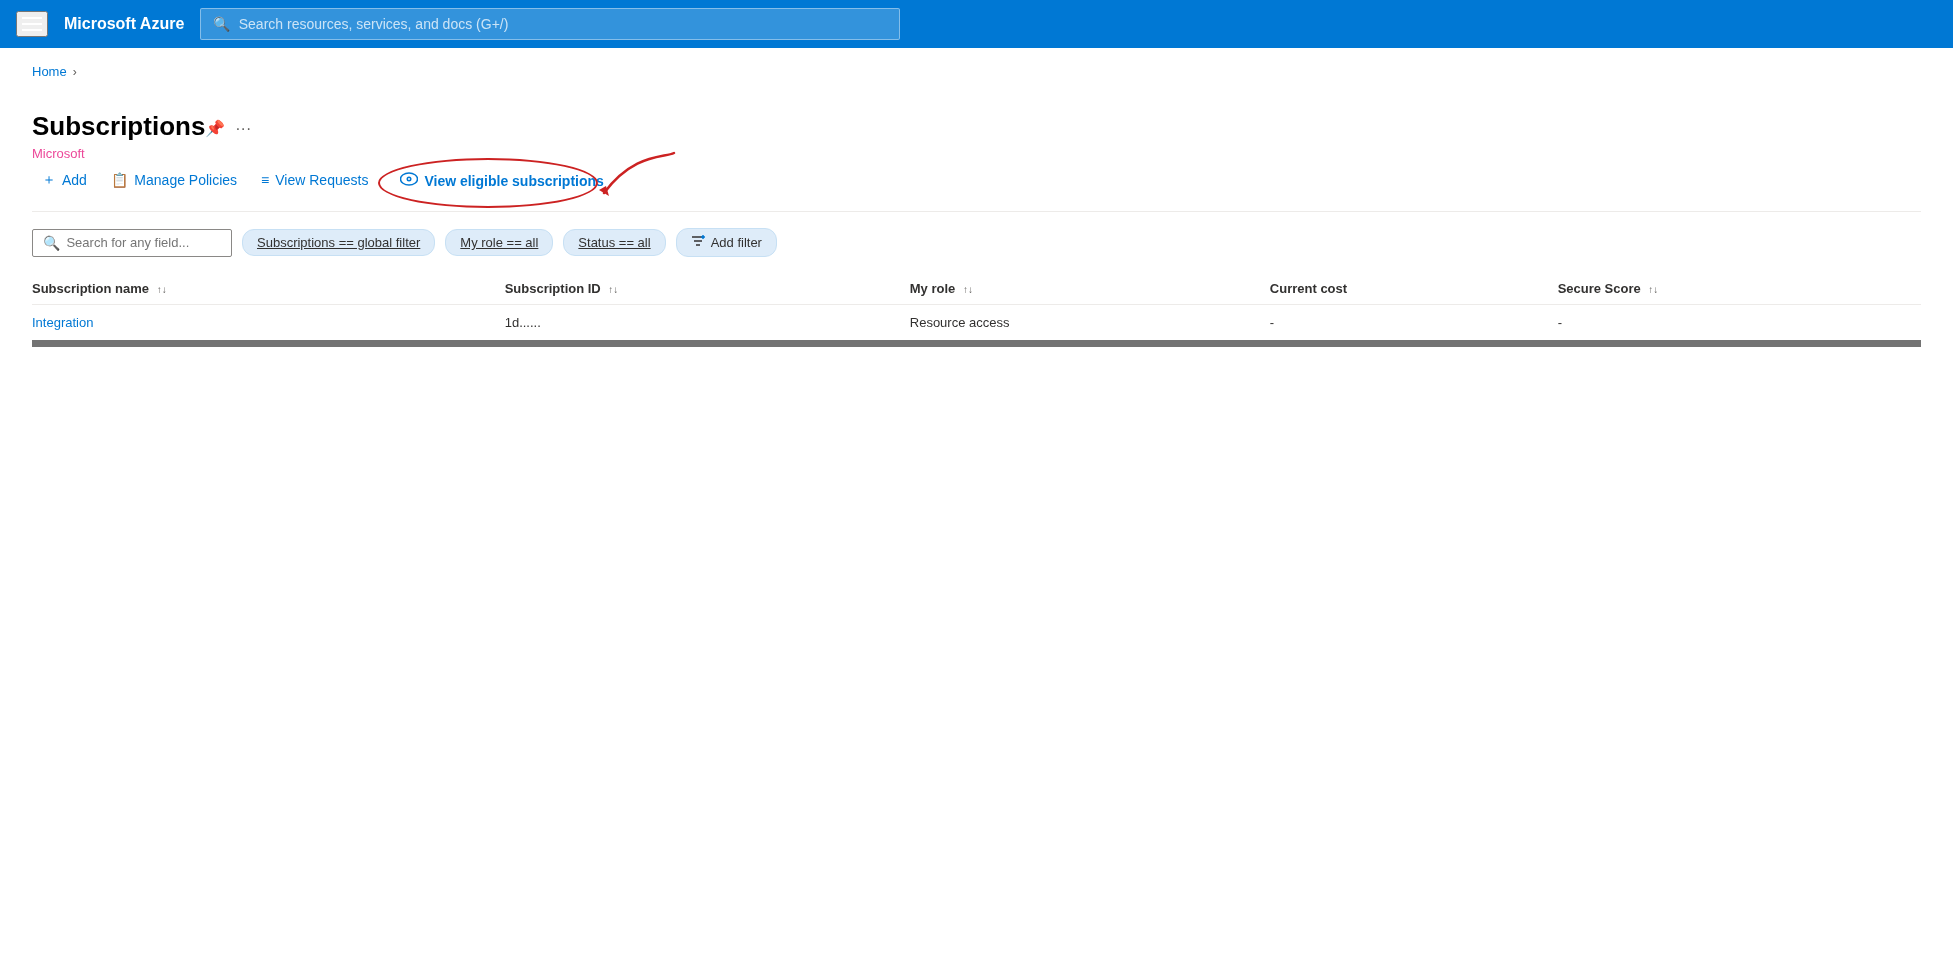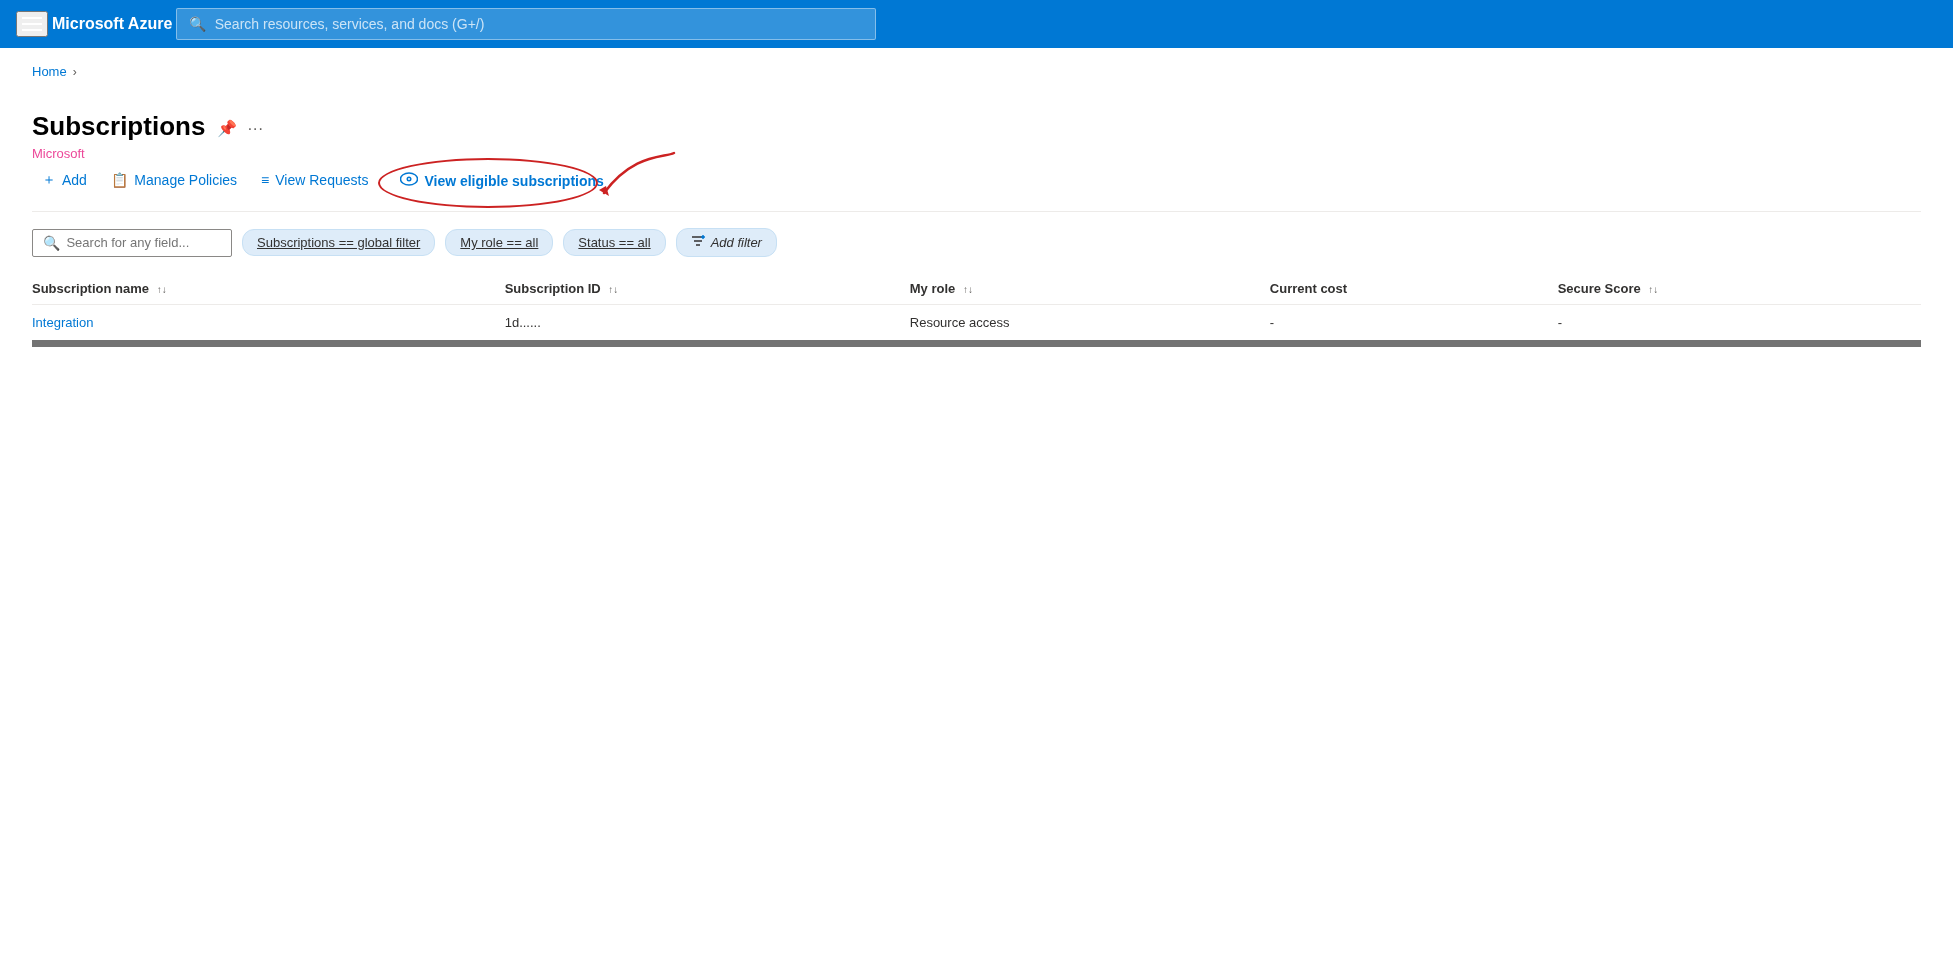--- a/index.html
+++ b/index.html
@@ -5,21 +5,21 @@
     * { box-sizing: border-box; margin: 0; padding: 0; }
     body { font-family: 'Segoe UI', Arial, sans-serif; background: #fff; color: #323130; font-size: 14px; }
 
     
     .topbar {
       background: #0078d4;
       height: 48px;
       display: flex;
       align-items: center;
       padding: 0 16px;
-      gap: 4px;
+      gap: 16px;
     }
     .topbar-hamburger {
       color: #fff;
       font-size: 18px;
       cursor: pointer;
       display: flex;
       flex-direction: column;
       gap: 4px;
       padding: 4px;
     }
@@ -77,21 +77,20 @@
     }
     .breadcrumb-separator {
       color: #605e5c;
       font-size: 12px;
     }
 
     
     .page-header {
       display: flex;
       align-items: flex-start;
-      gap: 12px;
       margin-bottom: 4px;
     }
     .page-title {
       font-size: 26px;
       font-weight: 600;
       color: #000;
     }
     .page-header-icons {
       display: flex;
       align-items: center;
@@ -207,21 +206,20 @@
       display: flex;
       align-items: center;
       gap: 6px;
       background: #deecf9;
       border: 1px solid #c7e0f4;
       border-radius: 12px;
       padding: 5px 14px;
       font-size: 13px;
       color: #323130;
       cursor: pointer;
-      font-style: italic;
     }
 
     
     .data-table {
       width: 100%;
       border-collapse: collapse;
       margin-top: 8px;
     }
     .data-table th {
       text-align: left;

